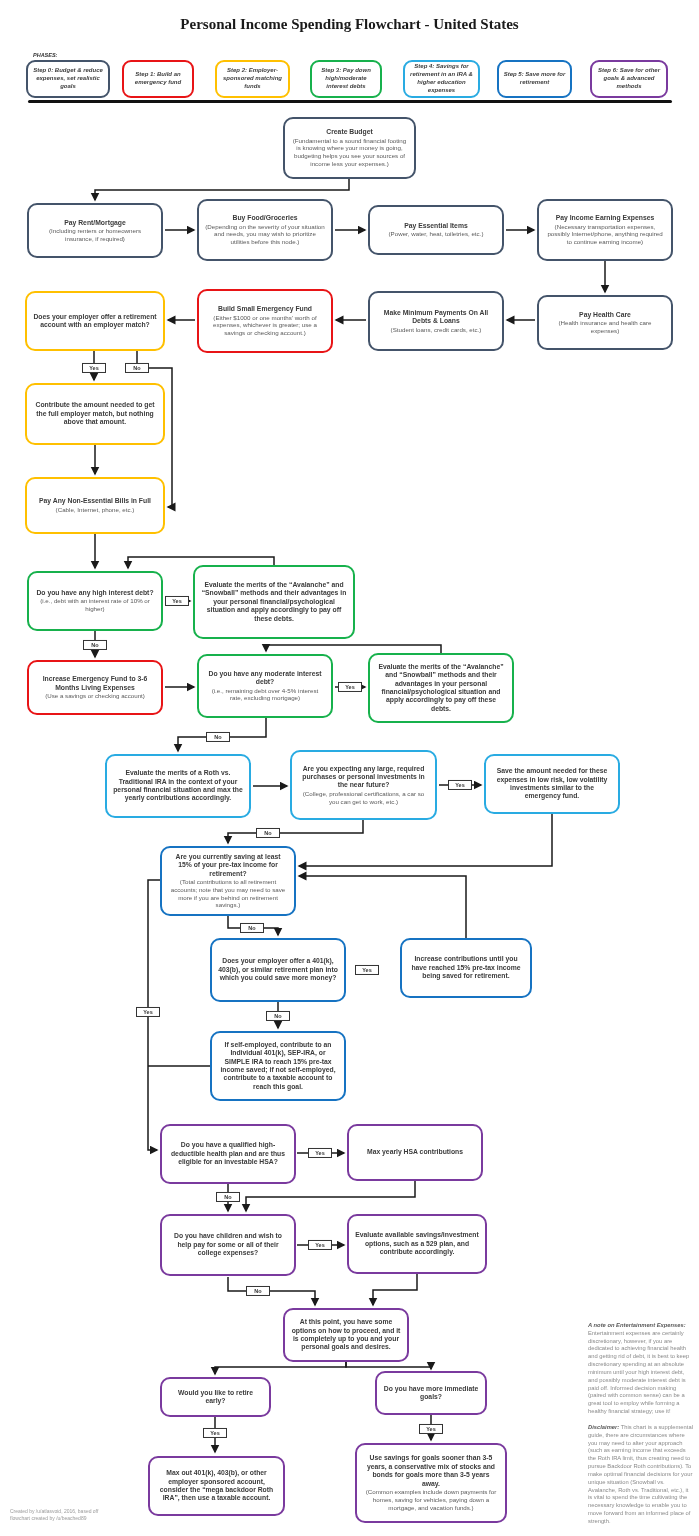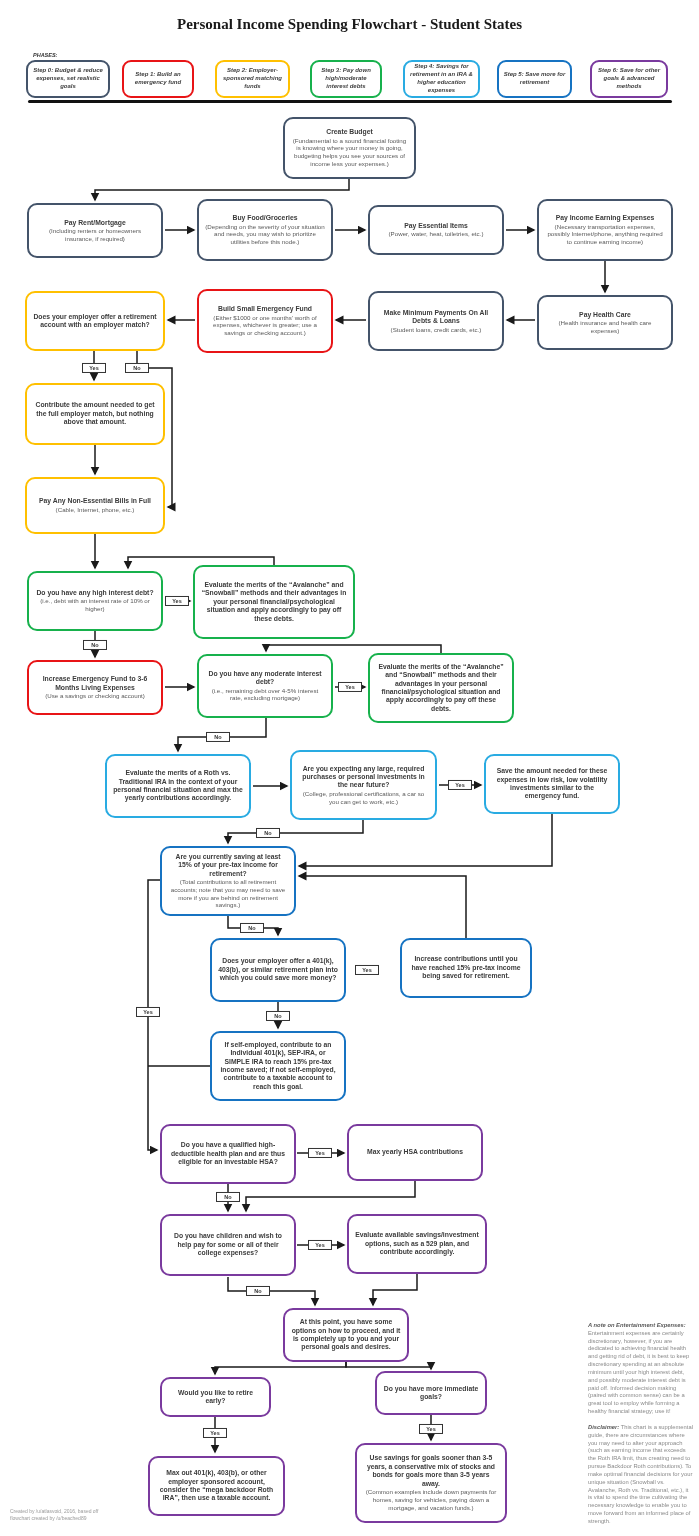--- a/index.html
+++ b/index.html
@@ -31,21 +31,21 @@
   .note{position:absolute;left:588px;width:106px;font-size:5.8px;color:#8a8a8a;
         text-align:left;line-height:1.35;}
   .note .lead{font-weight:bold;font-style:italic;color:#595959;}
   #credit{position:absolute;left:10px;top:1508px;font-size:5px;color:#9a9a9a;line-height:1.4;}
 </style>
 </head>
 <body>
 
 <div id="page">
 
-  <div id="chart-title">Personal Income Spending Flowchart - Student States</div>
+  <div id="chart-title">Personal Income Spending Flowchart - United States</div>
   <div id="phases-label">PHASES:</div>
 
   <div class="phase dark" style="left:26px;width:84px;">
       <span>Step 0: Budget &amp; reduce expenses, set realistic goals</span>
     </div>
   <div class="phase red" style="left:122px;width:72px;">
       <span>Step 1: Build an emergency fund</span>
     </div>
   <div class="phase yellow" style="left:215px;width:75px;">
       <span>Step 2: Employer-sponsored matching funds</span>

